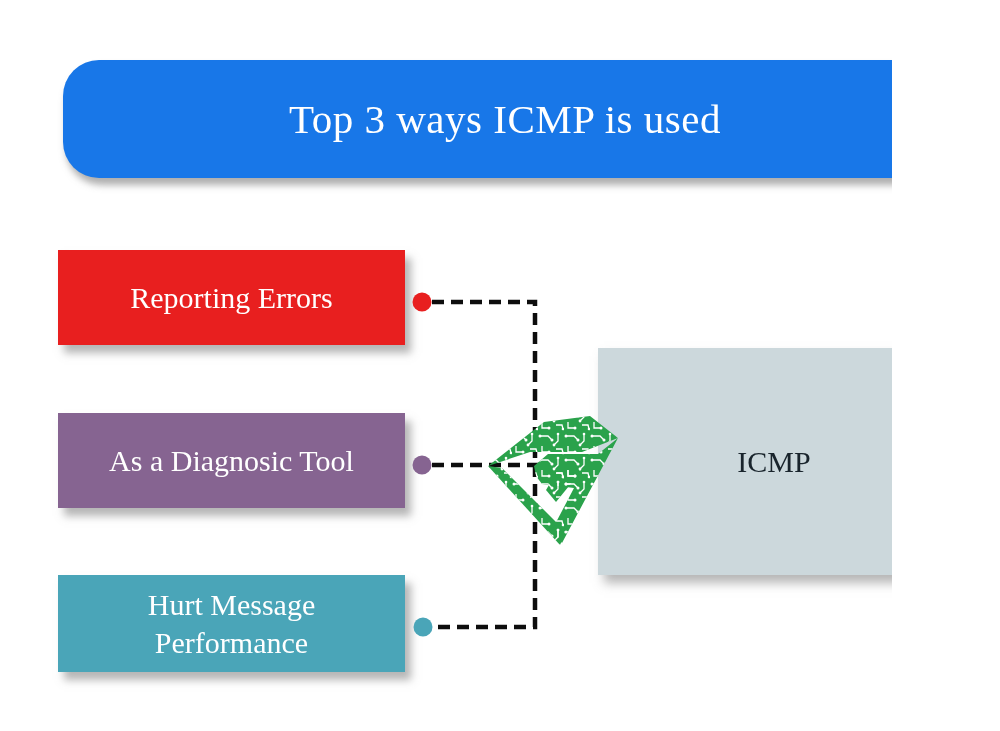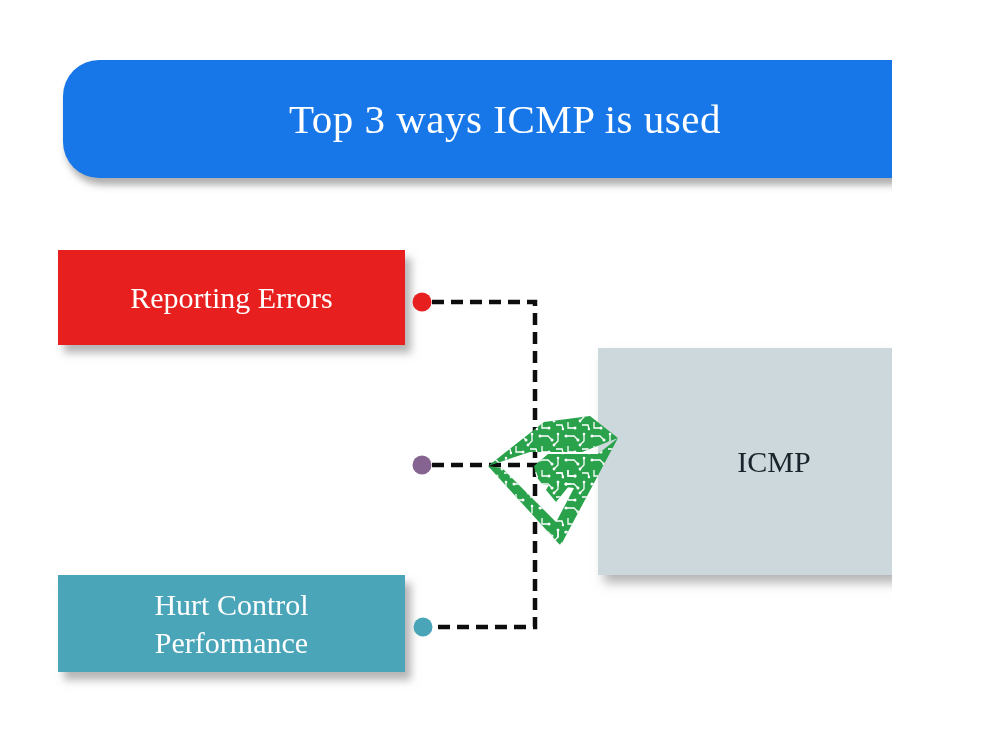--- a/index.html
+++ b/index.html
@@ -45,23 +45,26 @@
 <div class="canvas">
 
   <div class="banner" style="background-color: rgb(24, 119, 232); color: rgb(255, 255, 255);">
     <span>Top 3 ways ICMP is used</span>
   </div>
 
   <div class="item" id="item-0" style="background-color: rgb(232, 31, 31); color: rgb(255, 255, 255);">
     <span>Reporting Errors</span>
   </div>
 
+  <div class="item" id="item-1" style="background-color: rgb(134, 100, 145); color: rgb(255, 255, 255);">
+    <span>As a Diagnosic Tool</span>
+  </div>
 
   <div class="item" id="item-2" style="background-color: rgb(74, 165, 184); color: rgb(255, 255, 255);">
-    <span>Hurt Control Performance</span>
+    <span>Hurt Message Performance</span>
   </div>
 
   <svg class="connectors" viewBox="0 0 1000 731">
     <path d="M432,302 H535 V627 H432" fill="none" stroke-width="4.5" stroke-dasharray="12 7" stroke="#0d0d0d"></path>
     <path d="M432,465 H566" fill="none" stroke-width="4.5" stroke-dasharray="12 7" stroke="#0d0d0d"></path>
     <circle cx="422" cy="302" r="9.5" fill="#e81f1f"></circle>
     <circle cx="422" cy="465" r="9.5" fill="#866491"></circle>
     <circle cx="423" cy="627" r="9.5" fill="#4aa5b8"></circle>
   </svg>
 

